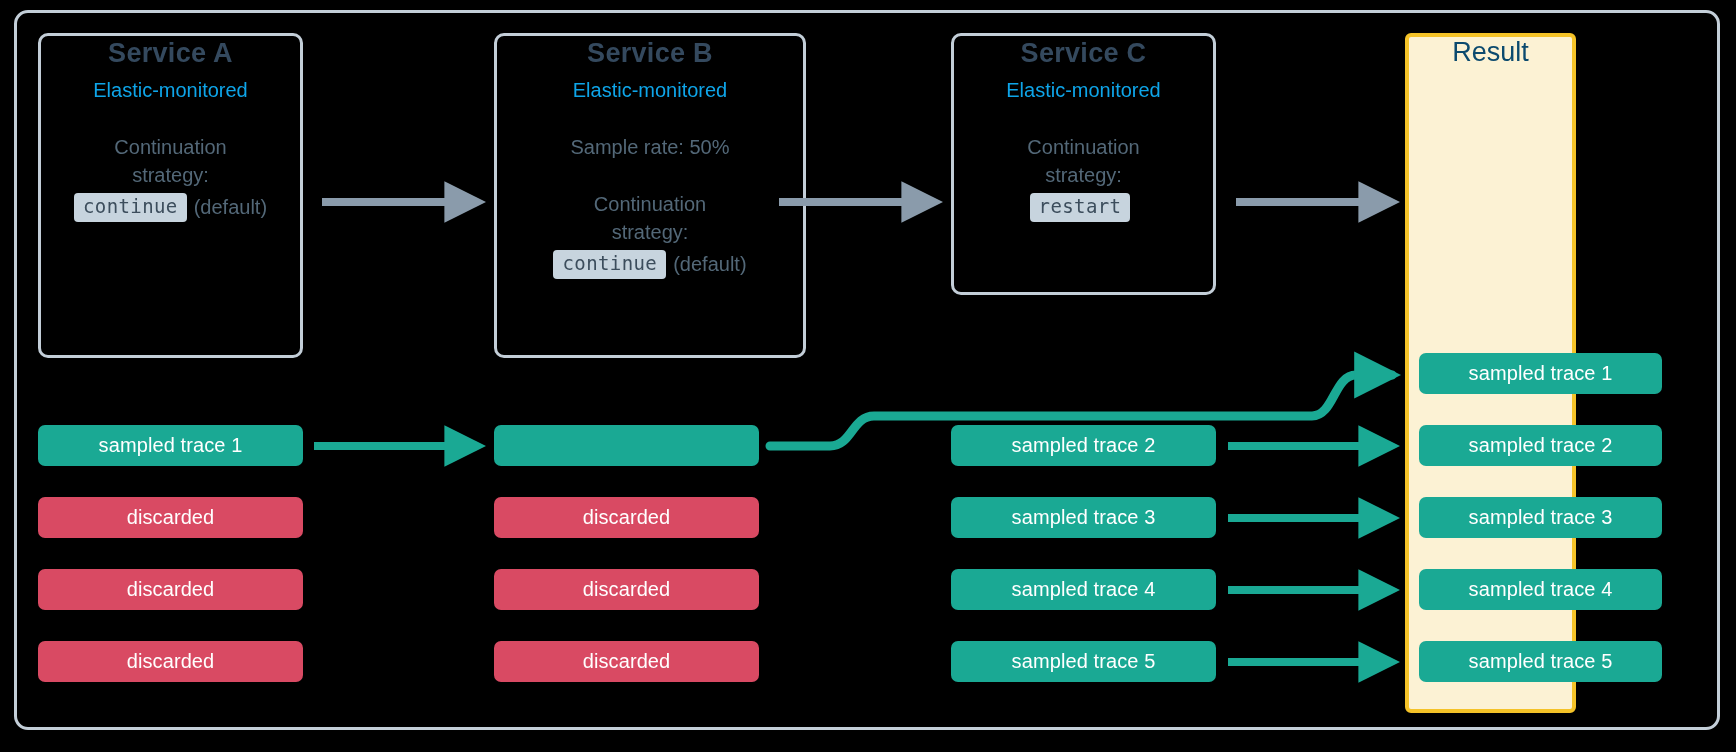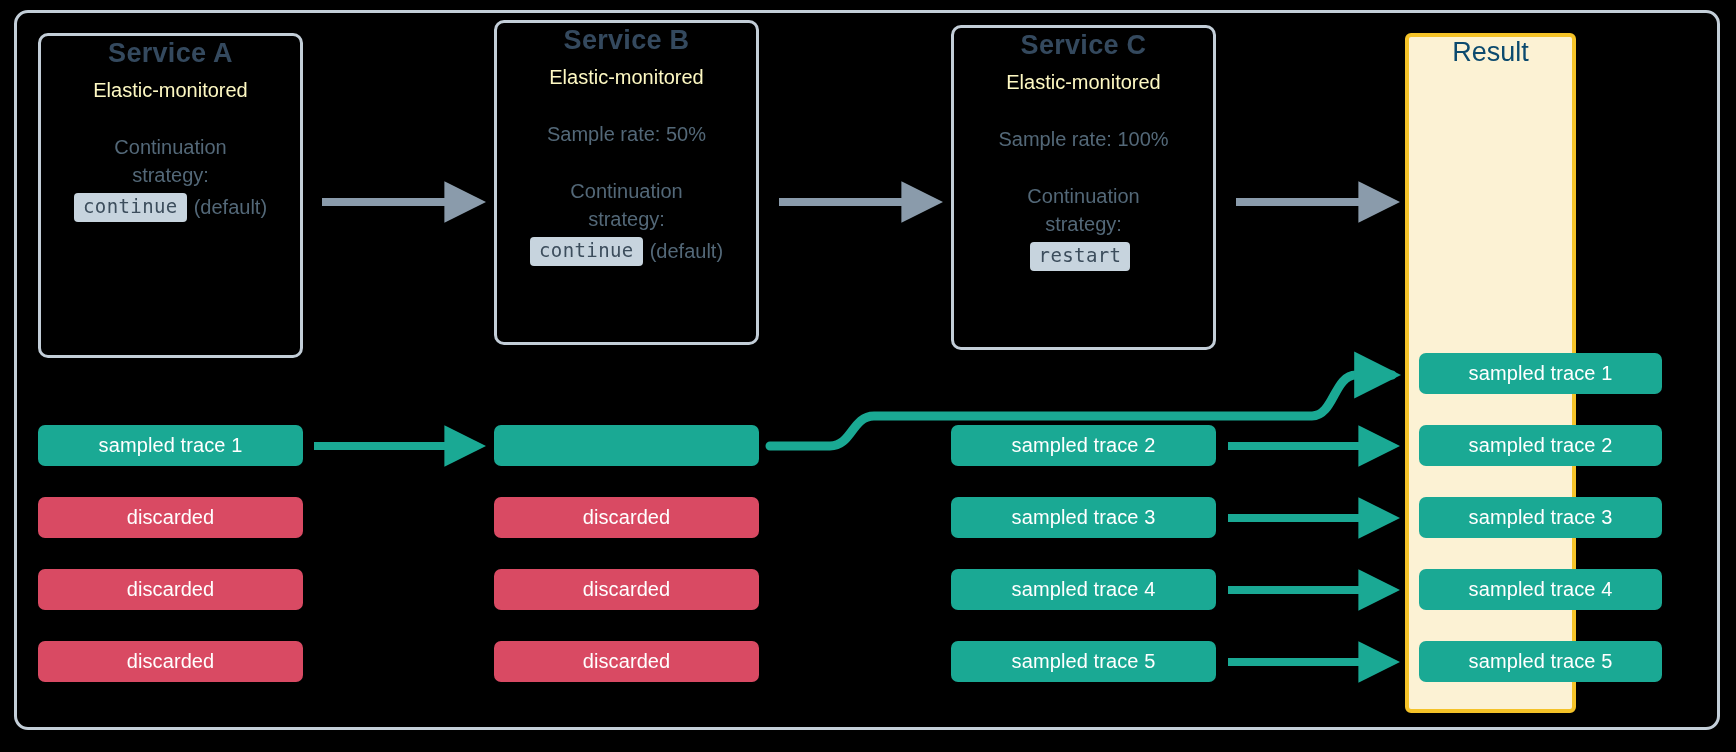--- a/index.html
+++ b/index.html
@@ -38,21 +38,21 @@
   .svc-title{
     font-size:27px;
     font-weight:bold;
     color:#34495e;
     letter-spacing:.3px;
     margin:0 0 6px 0;
     line-height:1.3;
   }
   .svc-sub{
     font-size:20px;
-    color:#fef9c3;
+    color:#0ea5e9;
     line-height:1.35;
     margin:0;
   }
   .svc-rate{
     font-size:20px;
     color:#536878;
     margin:30px 0 0 0;
     line-height:1.35;
   }
   .svc-strategy-label{
@@ -141,38 +141,37 @@
     <div class="svc-strategy-label">
       <div>Continuation</div>
       <div>strategy:</div>
     </div>
     <div class="strategy-row">
       <span class="code-chip">continue</span>
       <span class="default-note">(default)</span>
     </div>
   </div>
 
-  <div class="service-box" style="left:494px;top:20px;width:265px;height:325px;">
+  <div class="service-box" style="left:494px;top:33px;width:312px;height:325px;">
     <div class="svc-title">Service B</div>
     <div class="svc-sub">Elastic-monitored</div>
     <div class="svc-rate">Sample rate: 50%</div>
     <div class="svc-strategy-label">
       <div>Continuation</div>
       <div>strategy:</div>
     </div>
     <div class="strategy-row">
       <span class="code-chip">continue</span>
       <span class="default-note">(default)</span>
     </div>
   </div>
 
-  <div class="service-box" style="left:951px;top:25px;width:265px;height:325px;">
+  <div class="service-box" style="left:951px;top:33px;width:265px;height:262px;">
     <div class="svc-title">Service C</div>
     <div class="svc-sub">Elastic-monitored</div>
-    <div class="svc-rate">Sample rate: 100%</div>
     <div class="svc-strategy-label">
       <div>Continuation</div>
       <div>strategy:</div>
     </div>
     <div class="strategy-row">
       <span class="code-chip">restart</span>
       <span class="default-note"></span>
     </div>
   </div>
 

